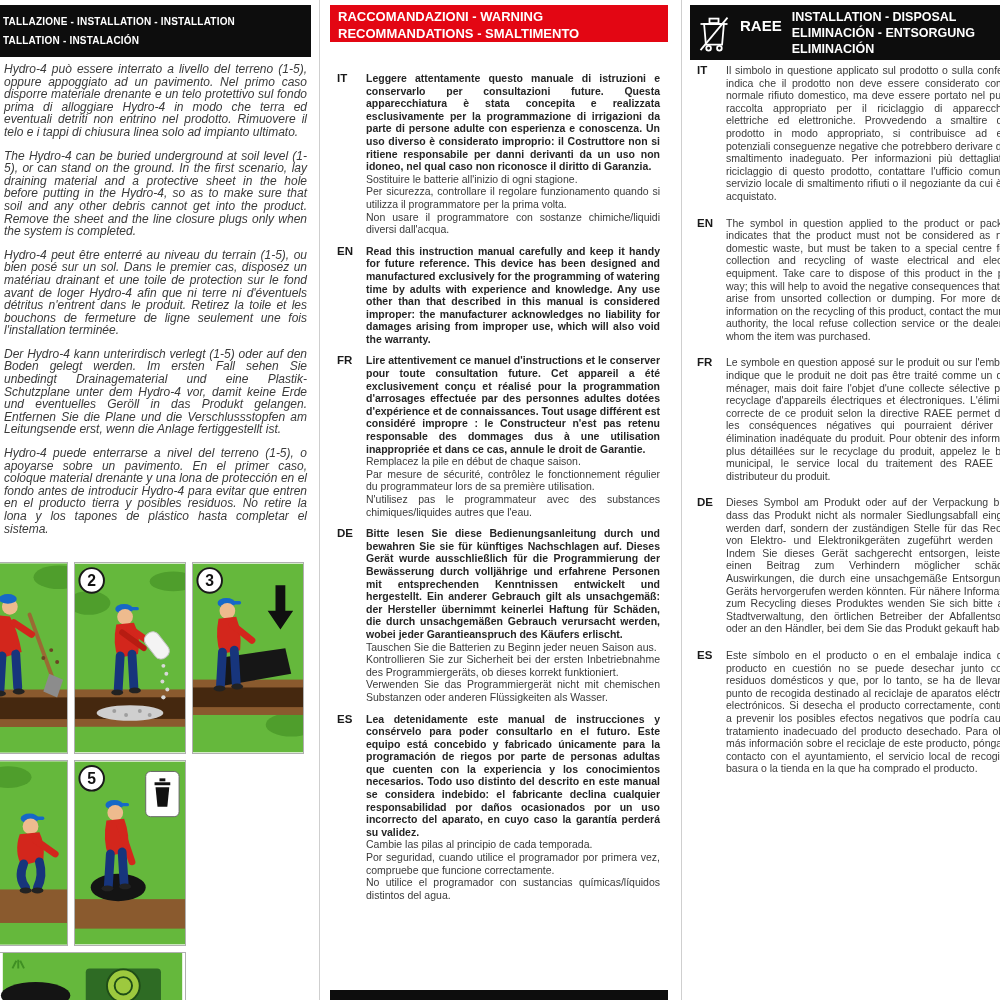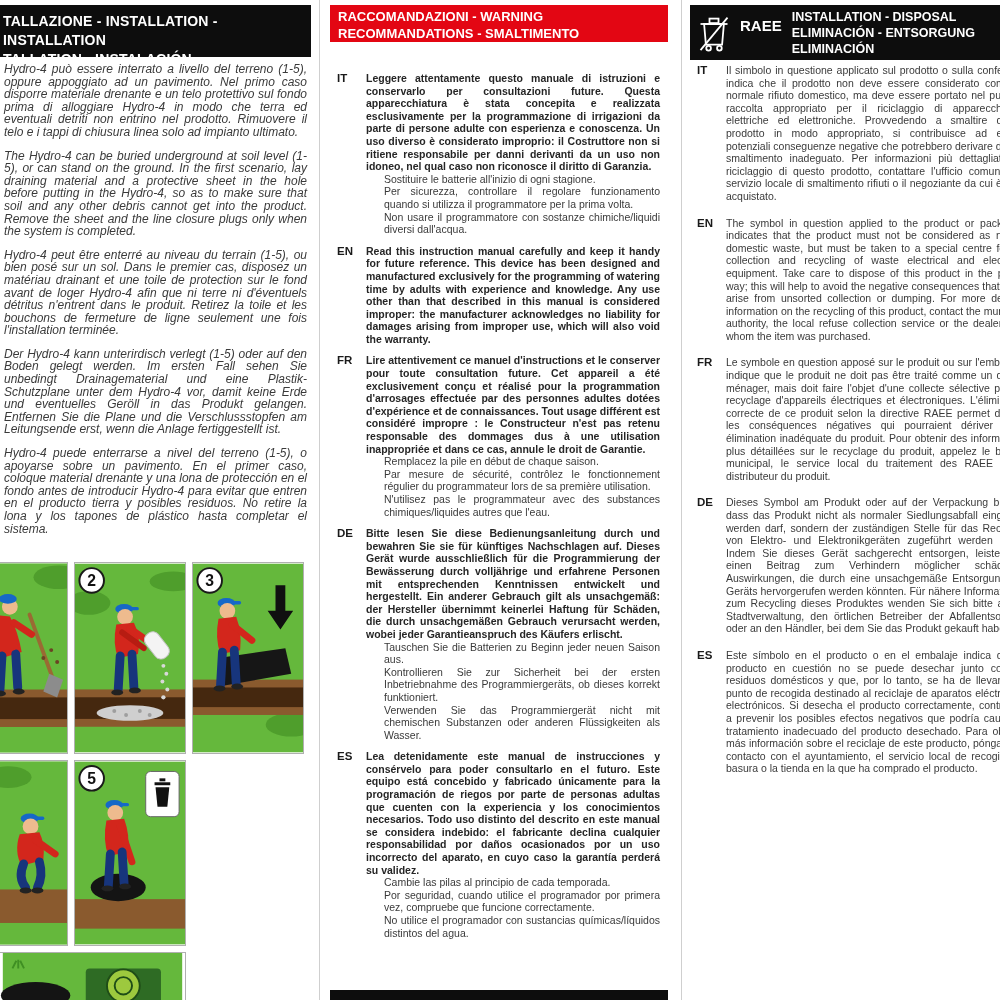--- a/index.html
+++ b/index.html
@@ -3,42 +3,42 @@
 <meta charset="utf-8">
 <style>
   * { margin:0; padding:0; box-sizing:border-box; }
   html,body { width:1000px; height:1000px; background:#fff; font-family:"Liberation Sans", sans-serif; }
   .page { position:relative; width:1000px; height:1000px; background:#fff; overflow:hidden; }
   .vsep { position:absolute; top:0; bottom:0; width:1px; background:#cfcfcf; }
   #sep1 { left:319px; } #sep2 { left:681px; }
 
   
   .lc-header { position:absolute; left:0; top:5px; width:311px; height:52px; background:#0d0d0d;
-               color:#fff; font-weight:bold; font-size:14px; line-height:19px; padding:7px 4px 0 3px; letter-spacing:.2px; }
+               color:#fff; font-weight:bold; font-size:10px; line-height:19px; padding:7px 4px 0 3px; letter-spacing:.2px; }
   .lc-paras { position:absolute; left:4px; top:63px; width:303px; }
   .lc-para { font-size:12px; line-height:12.6px; color:#3a3a3a; text-align:justify; margin-bottom:11px;font-style:italic; }
   .illos { position:absolute; left:0; top:562px; width:307px; height:438px; overflow:hidden; }
   .panel { position:absolute; border:1px solid #b0b0b0; background:#fff; overflow:hidden; }
   .panel svg { display:block; width:100%; height:100%; }
   #pA { left:0; top:0; width:68px; height:192px; border-left:none; }
   #p2 { left:74px; top:0; width:112px; height:192px; }
   #p3 { left:192px; top:0; width:112px; height:192px; }
   #pD { left:0; top:198px; width:68px; height:186px; border-left:none; }
   #p5 { left:74px; top:198px; width:112px; height:186px; }
   #pG { left:0; top:390px; width:186px; height:56px; border-left:none; }
 
   
   .mc-header { position:absolute; left:330px; top:5px; width:338px; height:37px; background:#e30613;
                color:#fff; font-weight:bold; font-size:13px; line-height:17px; padding:3px 8px; }
   .mc-sections { position:absolute; left:330px; top:72px; width:338px; height:916px; overflow:hidden; }
   .section { display:flex; margin-bottom:9px; }
   .lang { flex:none; width:36px; padding-left:7px; font-weight:bold; font-size:11.5px; color:#1a1a1a; }
   .stext { flex:1; font-size:10.5px; line-height:12.6px; color:#3a3a3a; text-align:justify; padding-right:8px; }
   .stext .bold { font-weight:bold; color:#262626; }
-  .stext .reg { white-space:pre-line;margin-left:18px; }
+  .stext .reg { white-space:pre-line; }
   .mc-bottom-bar { position:absolute; left:330px; top:990px; width:338px; height:10px; background:#0d0d0d; }
 
   
   .rc-header { position:absolute; left:690px; top:5px; width:340px; height:55px; background:#0d0d0d;
                color:#fff; display:flex; align-items:center; padding:0 6px; }
   .rc-header .acronym { font-weight:bold; font-size:15px; margin:0 10px 14px 8px; }
   .rc-lines { font-weight:bold; font-size:12.5px; line-height:16px; }
   .rc-sections { position:absolute; left:690px; top:64px; width:345px; }
   .rc-sections .section { margin-bottom:14px; }
   .rtext { flex:none; width:302px; font-size:10.5px; line-height:12.6px; color:#3a3a3a; text-align:justify; }

